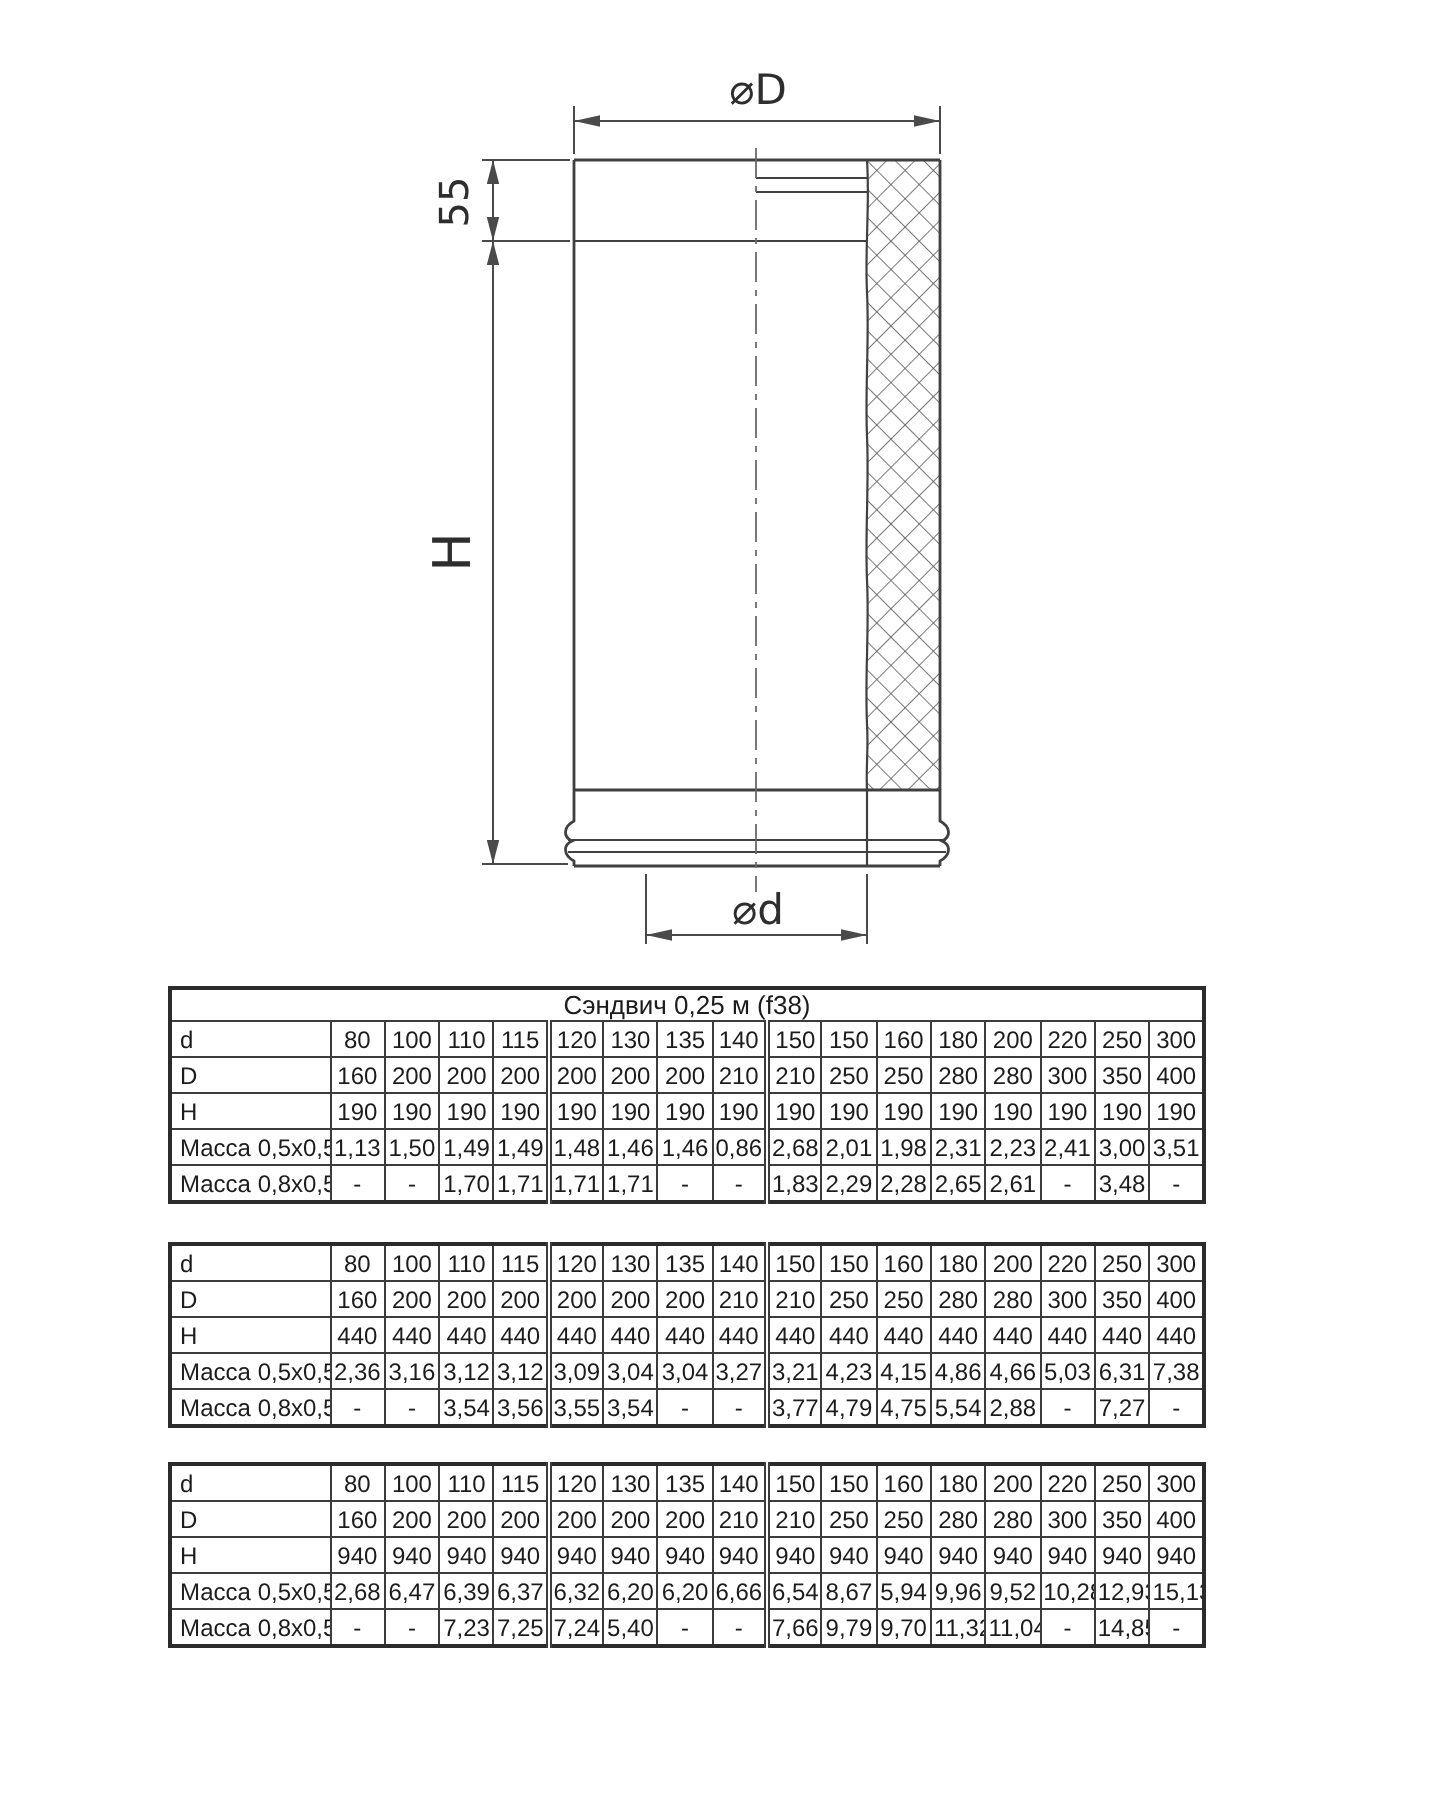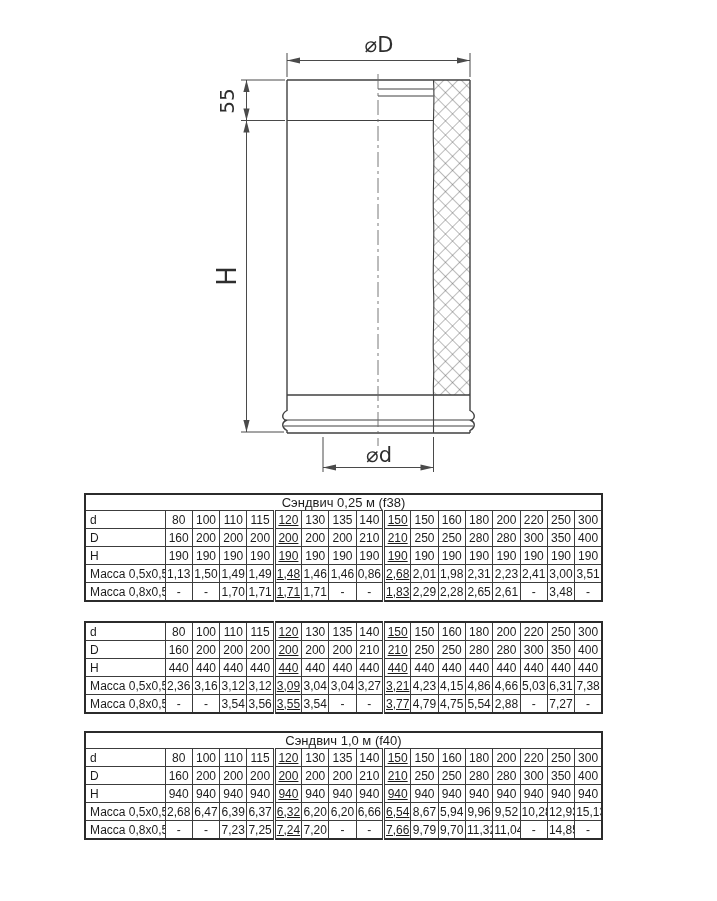--- a/index.html
+++ b/index.html
@@ -39,21 +39,21 @@
     border:1px solid #3c3c3c;
     height:17px;
     text-align:center;
     padding:0 1px;
     white-space:nowrap;
     overflow:hidden;
     font-size:12px;
   }
   table.spec td.title{height:15px;font-size:13px;text-align:center;}
   table.spec td.lbl{text-align:left;padding-left:4px;}
-  table.spec td.grp{border-left:3px double #3c3c3c;text-decoration:underline;}
+  table.spec td.grp{border-left:3px double #3c3c3c;}
   #t0{margin-top:2px;}
   #t1{margin-top:19px;}
   #t2{margin-top:17px;}
 </style>
 </head>
 <body>
 
 <div class="sheet">
 
   <div class="diagram">
@@ -386,23 +386,20 @@
           <col>
           <col>
           <col>
           <col>
           <col>
           <col>
           <col>
         </colgroup>
         <tbody>
           <tr>
-            <td colspan="17" class="title">Сэндвич 1,0 м (f40)</td>
-          </tr>
-          <tr>
             <td class="lbl">d</td>
             <td>80</td>
             <td>100</td>
             <td>110</td>
             <td>115</td>
             <td class="grp">120</td>
             <td>130</td>
             <td>135</td>
             <td>140</td>
             <td class="grp">150</td>
@@ -471,21 +468,21 @@
             <td>12,93</td>
             <td>15,13</td>
           </tr>
           <tr>
             <td class="lbl">Масса 0,8х0,5</td>
             <td>-</td>
             <td>-</td>
             <td>7,23</td>
             <td>7,25</td>
             <td class="grp">7,24</td>
-            <td>7,20</td>
+            <td>5,40</td>
             <td>-</td>
             <td>-</td>
             <td class="grp">7,66</td>
             <td>9,79</td>
             <td>9,70</td>
             <td>11,32</td>
             <td>11,04</td>
             <td>-</td>
             <td>14,85</td>
             <td>-</td>

